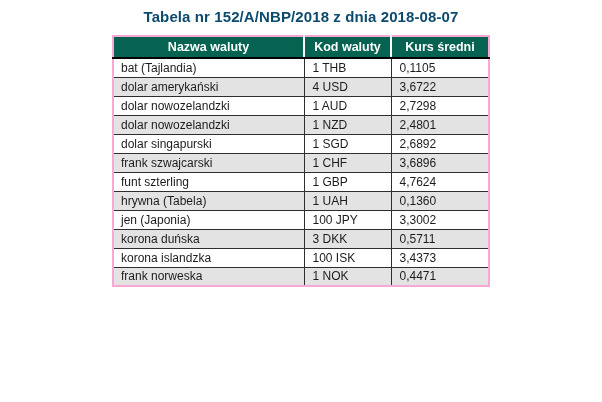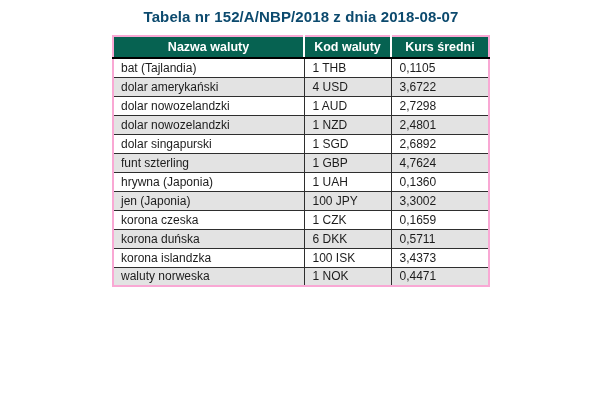--- a/index.html
+++ b/index.html
@@ -92,48 +92,48 @@
         <td class="name">dolar nowozelandzki</td>
         <td class="code">1 NZD</td>
         <td class="rate">2,4801</td>
       </tr>
       <tr>
         <td class="name">dolar singapurski</td>
         <td class="code">1 SGD</td>
         <td class="rate">2,6892</td>
       </tr>
       <tr>
+        <td class="name">frank szwajcarski</td>
+        <td class="code">1 CHF</td>
+        <td class="rate">3,6896</td>
+      </tr>
+      <tr>
         <td class="name">funt szterling</td>
         <td class="code">1 GBP</td>
         <td class="rate">4,7624</td>
       </tr>
       <tr>
-        <td class="name">hrywna (Japonia)</td>
+        <td class="name">hrywna (Tabela)</td>
         <td class="code">1 UAH</td>
         <td class="rate">0,1360</td>
       </tr>
       <tr>
         <td class="name">jen (Japonia)</td>
         <td class="code">100 JPY</td>
         <td class="rate">3,3002</td>
       </tr>
       <tr>
-        <td class="name">korona czeska</td>
-        <td class="code">1 CZK</td>
-        <td class="rate">0,1659</td>
-      </tr>
-      <tr>
         <td class="name">korona duńska</td>
-        <td class="code">6 DKK</td>
+        <td class="code">3 DKK</td>
         <td class="rate">0,5711</td>
       </tr>
       <tr>
         <td class="name">korona islandzka</td>
         <td class="code">100 ISK</td>
         <td class="rate">3,4373</td>
       </tr>
       <tr>
-        <td class="name">waluty norweska</td>
+        <td class="name">frank norweska</td>
         <td class="code">1 NOK</td>
         <td class="rate">0,4471</td>
       </tr>
     </tbody>
 </table>
 
 </body></html>

